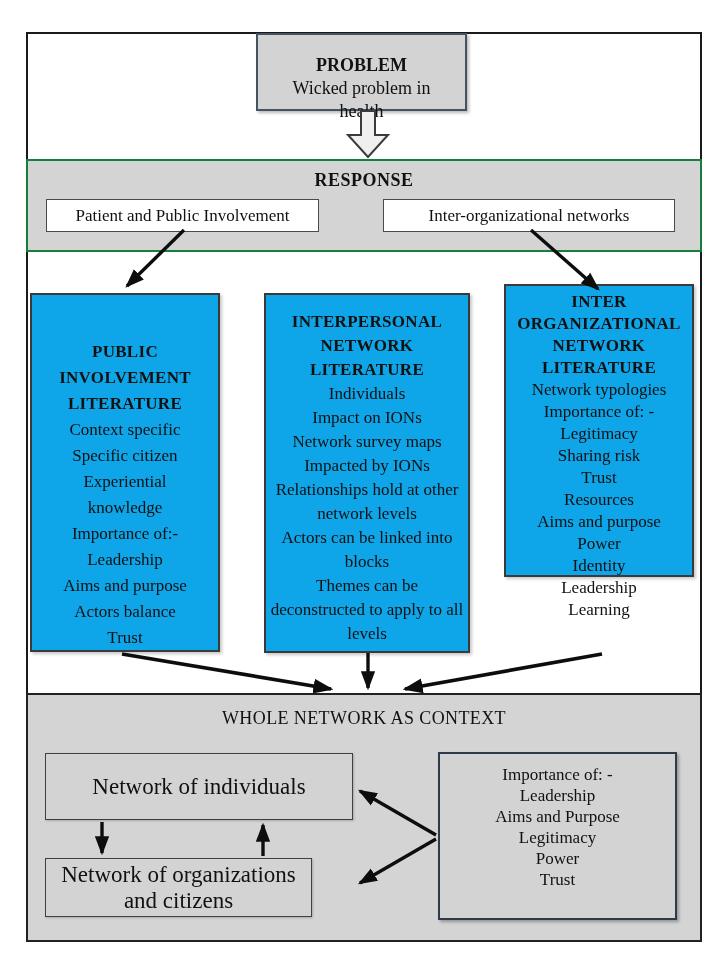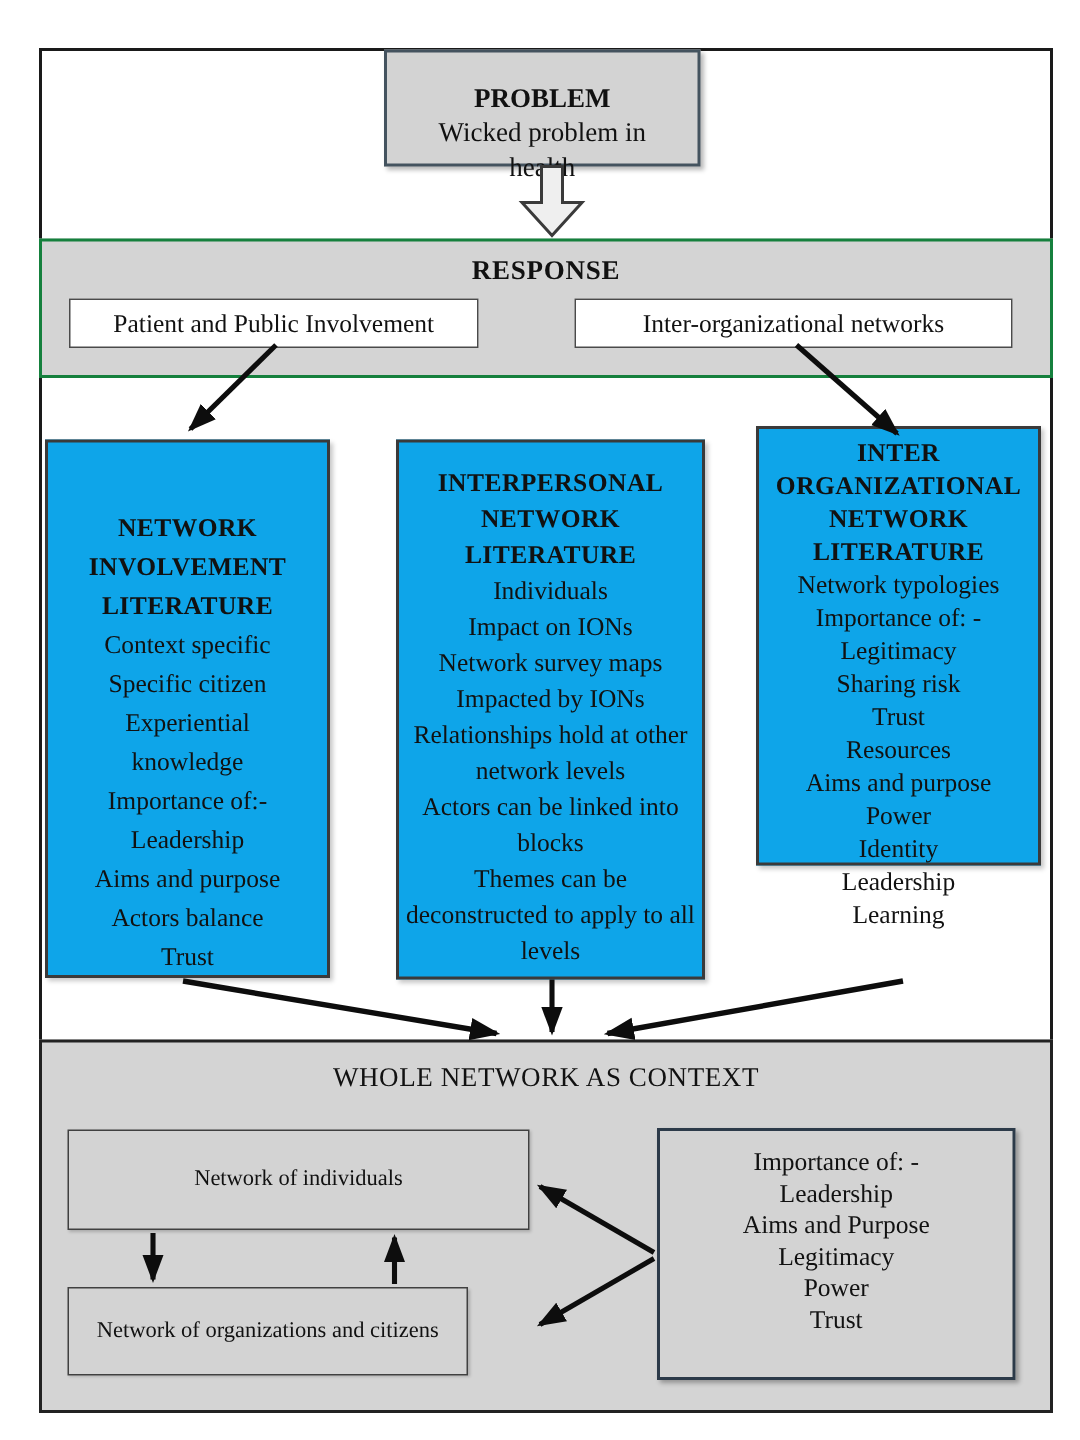--- a/index.html
+++ b/index.html
@@ -39,21 +39,21 @@
   #lit-left {left:30px; top:293px;width:190px;height:359px;line-height:26px;padding:44px 13px 0;}
   #lit-mid  {left:264px;top:293px;width:206px;height:360px;line-height:24px;padding:15px 2px 0;}
   #lit-right{left:504px;top:284px;width:190px;height:293px;line-height:22px;padding:5px 4px 0;}
   
   #whole{
     left:26px;top:693px;width:676px;height:249px;background:#d4d4d4;border:2px solid #222;
   }
   #whole .ttl{text-align:center;margin-top:13px;font-weight:normal;font-size:18px;letter-spacing:.4px;}
   .nbox{
     background:#d3d3d3;border:1.5px solid #404040;box-shadow:1px 1px 2px rgba(0,0,0,.2);
-    display:flex;align-items:center;justify-content:center;text-align:center;font-size:15px;
+    display:flex;align-items:center;justify-content:center;text-align:center;font-size:23px;
   }
   #net-ind {left:45px;top:753px;width:308px;height:67px;}
   #net-org {left:45px;top:858px;width:267px;height:59px;}
   #importance{
     left:438px;top:752px;width:239px;height:168px;background:#d3d3d3;
     border:2px solid #2c3a49;box-shadow:2px 2px 3px rgba(0,0,0,.3);
     text-align:center;font-size:17px;line-height:21px;padding-top:10px;
   }
   
   #arrows{left:0;top:0;width:720px;height:960px;pointer-events:none;}
@@ -71,21 +71,21 @@
     <div>Wicked problem in health</div>
   </div>
 
   <div class="abs" id="response">
     <div class="ttl">RESPONSE</div>
   </div>
   <div class="abs wbox" id="resp-left">Patient and Public Involvement</div>
   <div class="abs wbox" id="resp-right">Inter-organizational networks</div>
 
   <div class="abs lit" id="lit-left">
-    <div class="ttl">NETWORK INVOLVEMENT LITERATURE</div>
+    <div class="ttl">PUBLIC INVOLVEMENT LITERATURE</div>
     <div>
         <div class="ln">Context specific</div>
         <div class="ln">Specific citizen</div>
         <div class="ln">Experiential knowledge</div>
         <div class="ln">Importance of:-</div>
         <div class="ln">Leadership</div>
         <div class="ln">Aims and purpose</div>
         <div class="ln">Actors balance</div>
         <div class="ln">Trust</div>
       </div>

